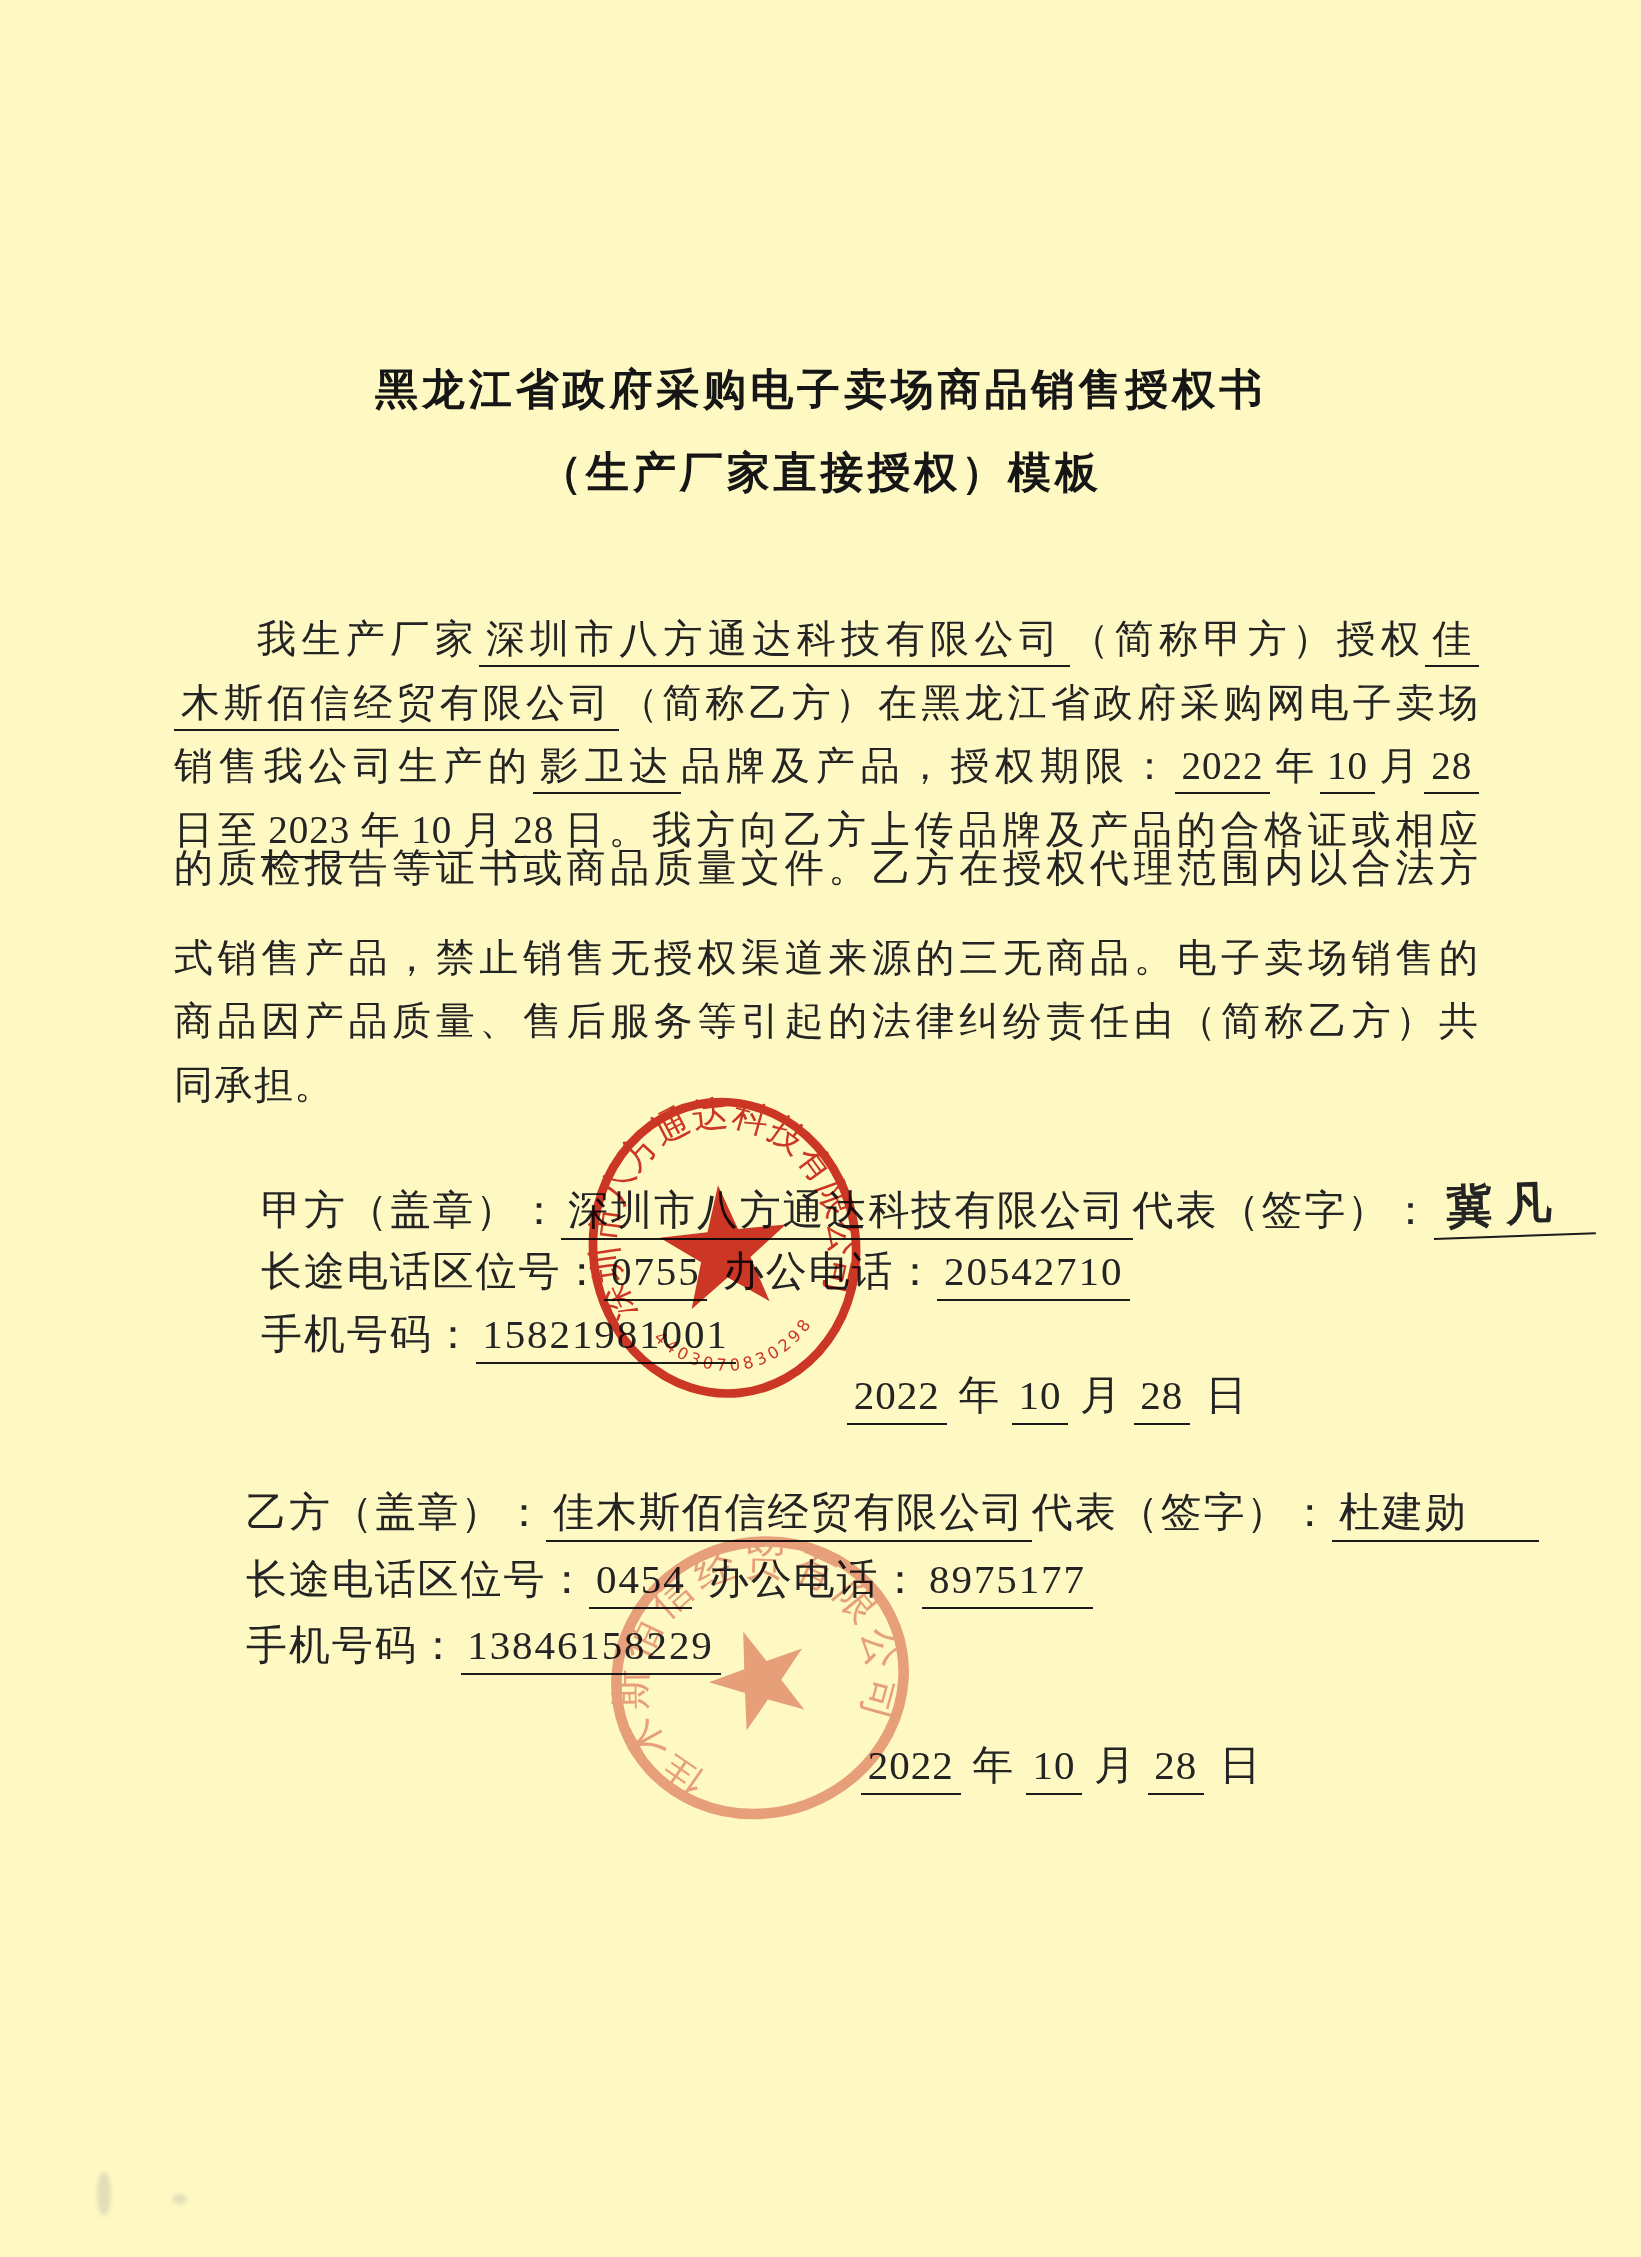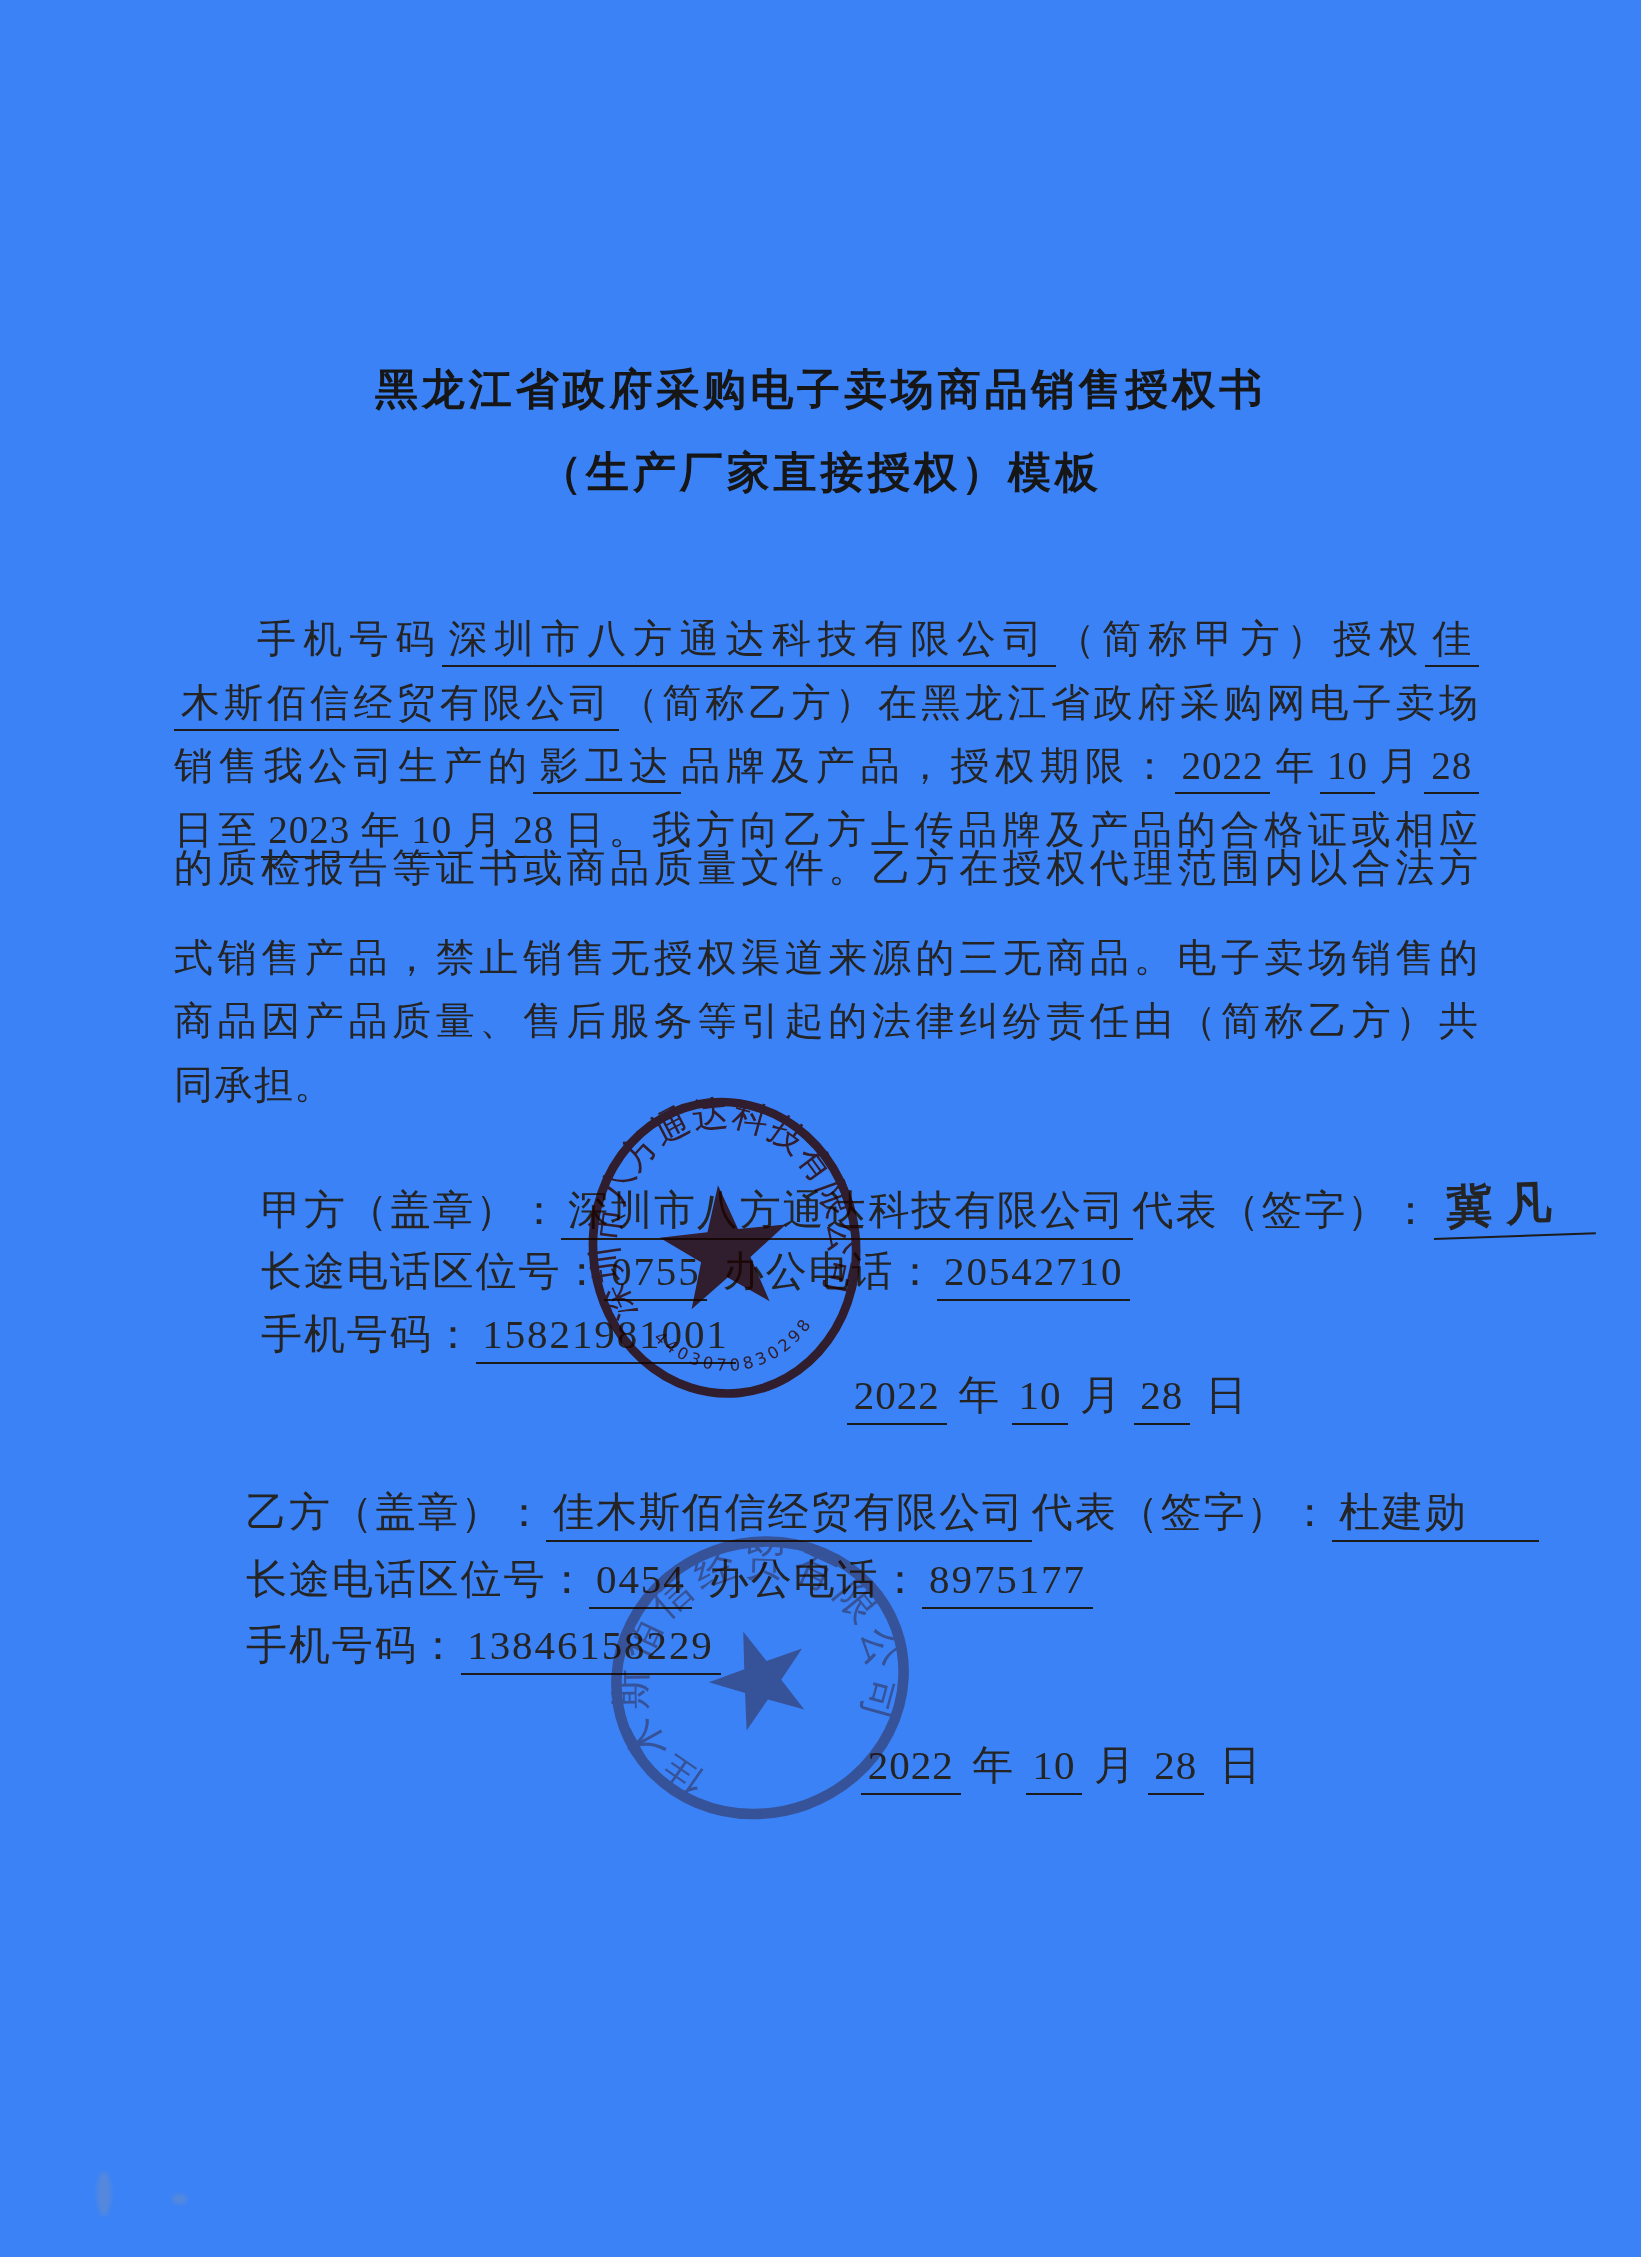--- a/index.html
+++ b/index.html
@@ -1,18 +1,18 @@
 <!DOCTYPE html>
 <html><head>
 <meta charset="utf-8">
 <style>
   html,body{margin:0;padding:0;background:#e8e8e8;}
   .page{
     position:relative;width:1641px;height:2257px;margin:0 auto;
-    background:#3b82f6;overflow:hidden;
+    background:#fef9c3;overflow:hidden;
     font-family:"Liberation Serif","DejaVu Serif",serif;
     color:#222;
   }
   .abs{position:absolute;}
   .title{
     left:0;right:0;text-align:center;
     font-family:"Liberation Sans","DejaVu Sans",sans-serif;
     font-weight:700;font-size:43px;letter-spacing:3.9px;color:#161616;
     white-space:nowrap;
   }
@@ -42,21 +42,21 @@
 </style>
 </head>
 <body>
 
 <div class="page">
 
   <div class="abs title" style="top:361px;">黑龙江省政府采购电子卖场商品销售授权书</div>
   <div class="abs title" style="top:444px;text-align:center;">（生产厂家直接授权）模板</div>
 
 
-  <div class="abs bline indent" style="top:615px;"><span>手机号码</span><span class="u">深圳市八方通达科技有限公司</span><span>（简称甲方）授权</span><span class="u">佳</span></div>
+  <div class="abs bline indent" style="top:615px;"><span>我生产厂家</span><span class="u">深圳市八方通达科技有限公司</span><span>（简称甲方）授权</span><span class="u">佳</span></div>
   <div class="abs bline" style="top:679px;"><span class="u">木斯佰信经贸有限公司</span><span>（简称乙方）在黑龙江省政府采购网电子卖场</span></div>
   <div class="abs bline" style="top:742px;"><span>销售我公司生产的</span><span class="u">影卫达</span><span>品牌及产品，授权期限：</span><span class="u">2022</span><span>年</span><span class="u">10</span><span>月</span><span class="u">28</span></div>
   <div class="abs bline" style="top:806px;"><span>日至</span><span class="u">2023</span><span>年</span><span class="u">10</span><span>月</span><span class="u">28</span><span>日。我方向乙方上传品牌及产品的合格证或相应</span></div>
   <div class="abs bline" style="top:844px;"><span>的质检报告等证书或商品质量文件。乙方在授权代理范围内以合法方</span></div>
   <div class="abs bline" style="top:934px;"><span>式销售产品，禁止销售无授权渠道来源的三无商品。电子卖场销售的</span></div>
   <div class="abs bline" style="top:997px;"><span>商品因产品质量、售后服务等引起的法律纠纷责任由（简称乙方）共</span></div>
   <div class="abs bline noj" style="top:1061px;"><span>同承担。</span></div>
 
   <div class="abs pline" style="left:261px;top:1180px;"><span>甲方（盖章）：</span><span class="u">深圳市八方通达科技有限公司</span><span>代表（签字）：</span><span class="u hand">冀凡</span></div>
   <div class="abs pline" style="left:261px;top:1246px;"><span>长途电话区位号：</span><span class="u">0755</span><span class="gap-left">办公电话：</span><span class="u">20542710</span></div>

